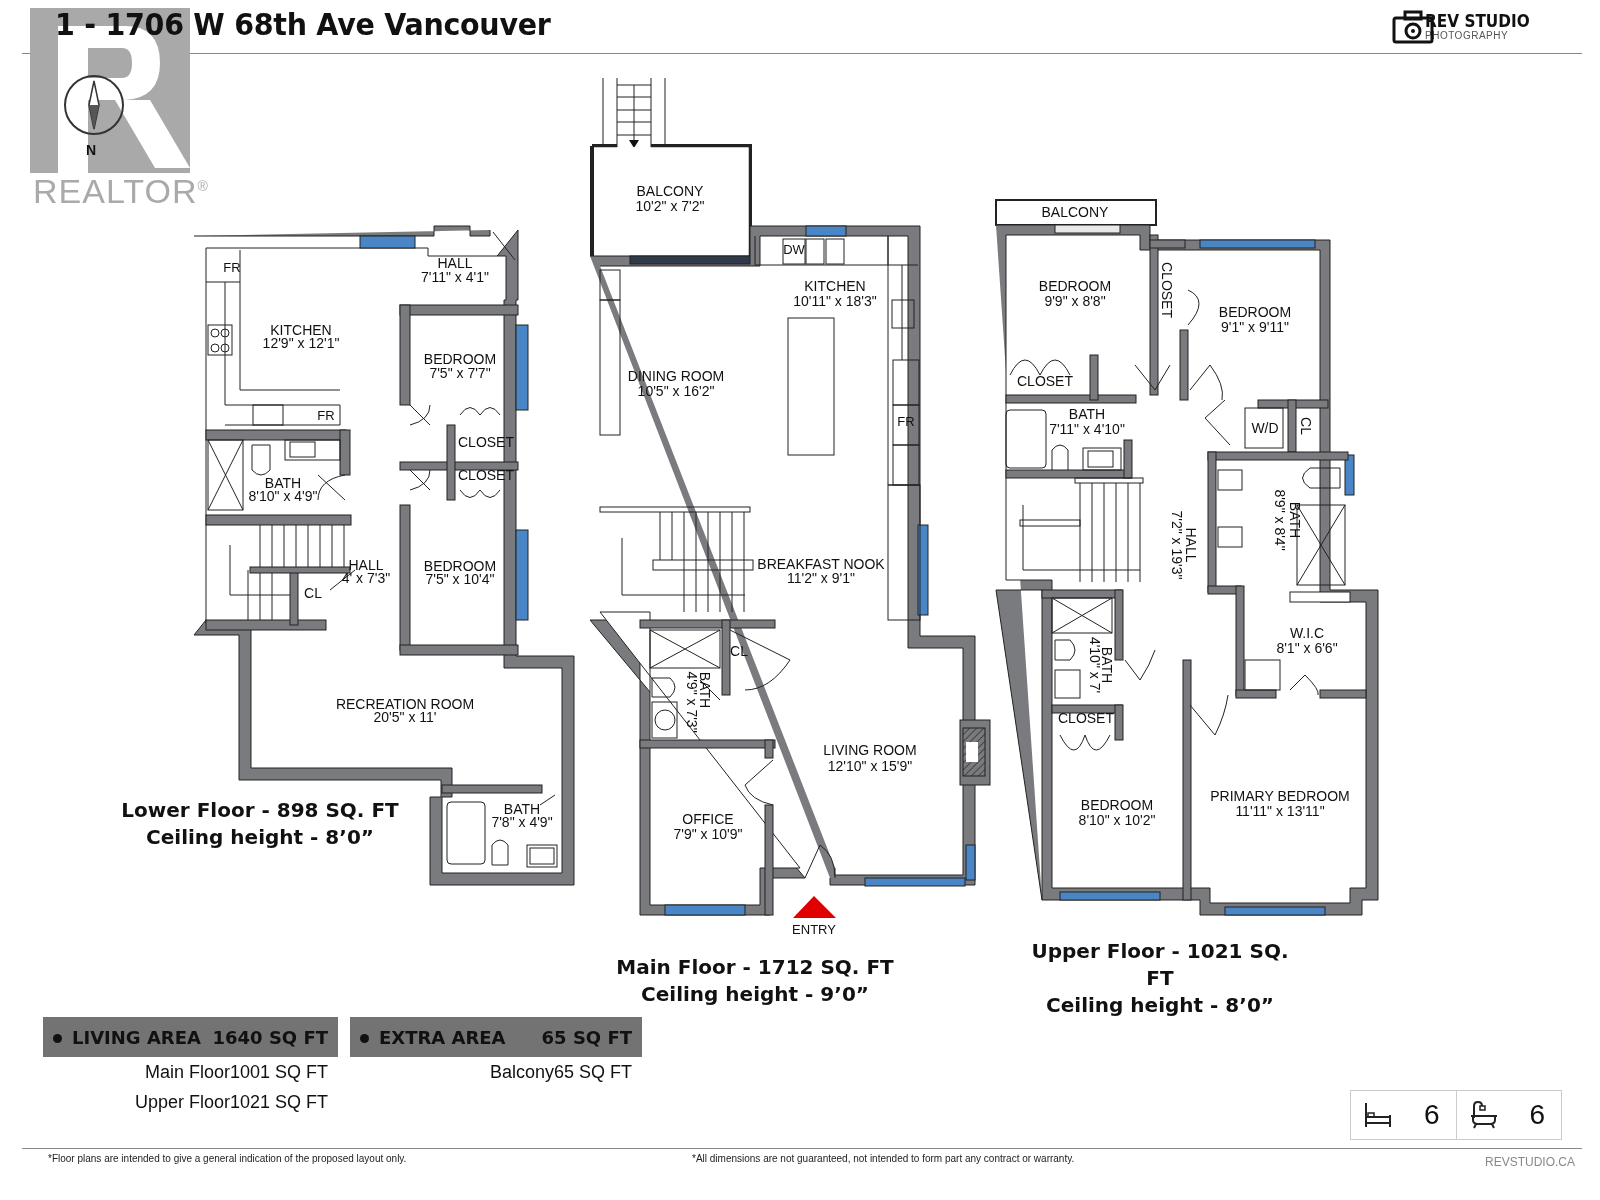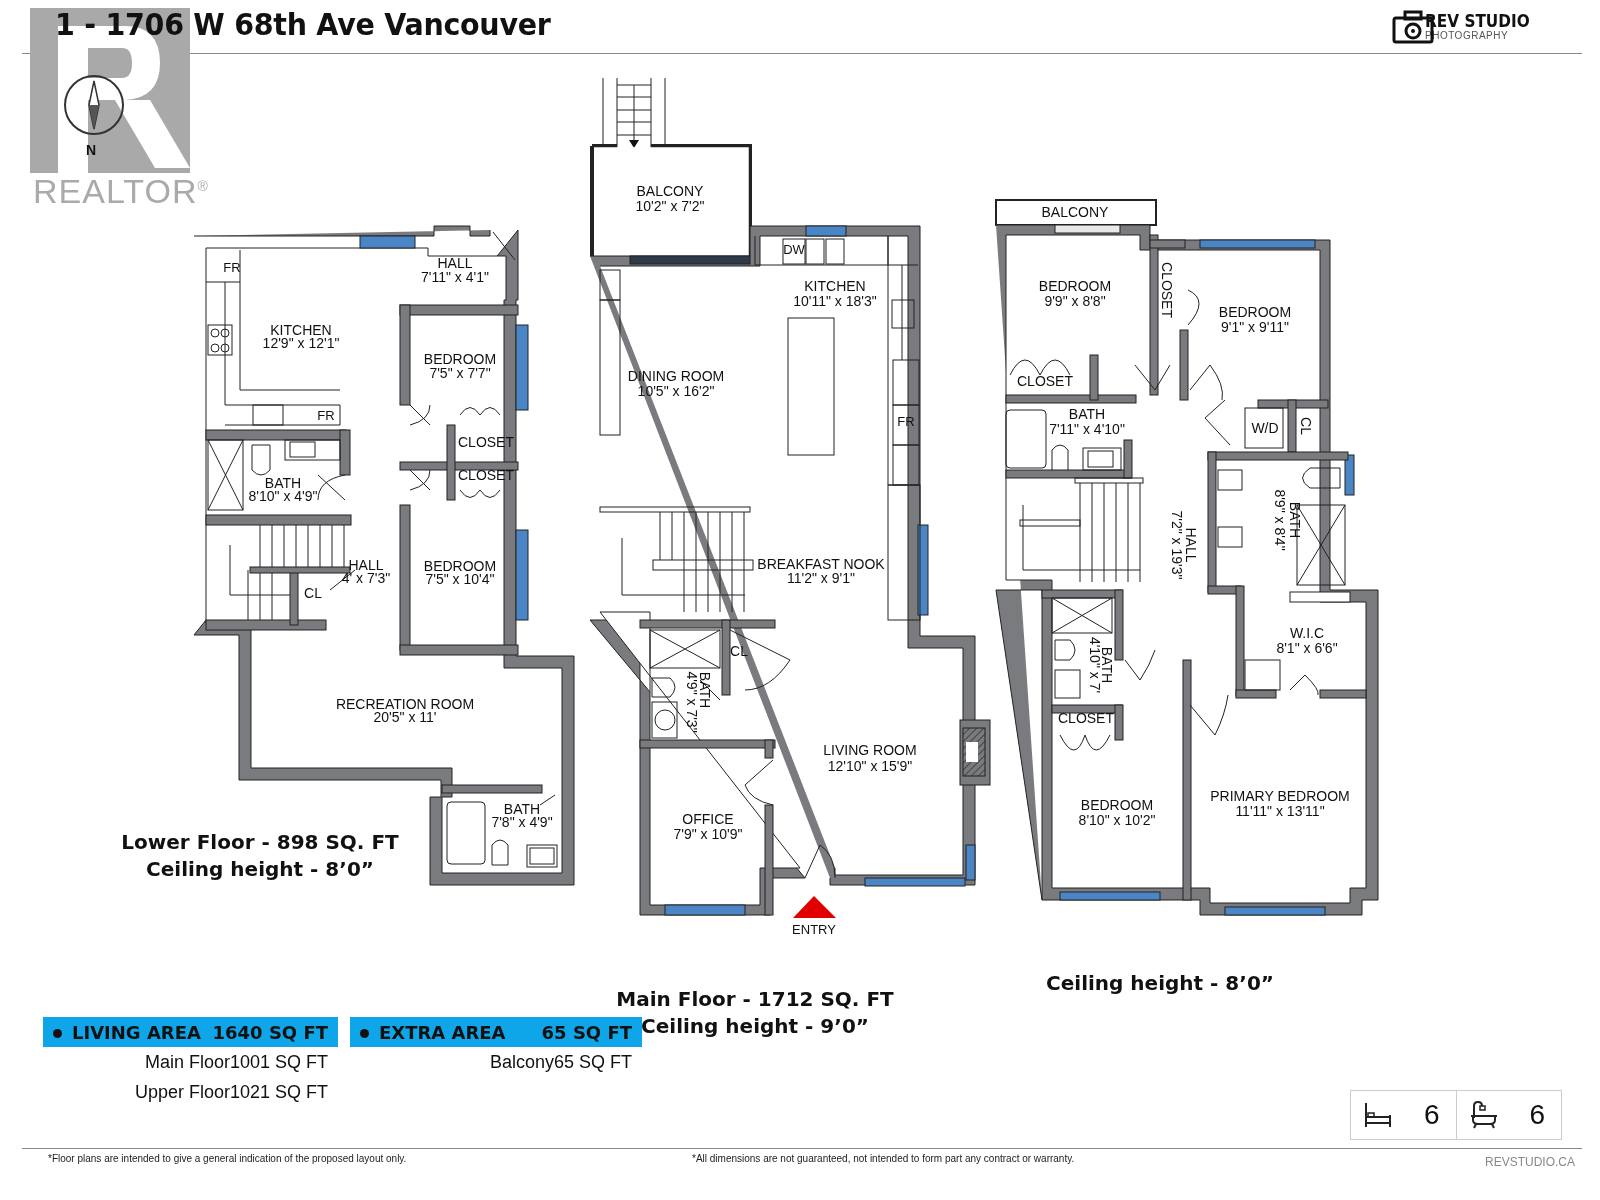--- a/index.html
+++ b/index.html
@@ -7,23 +7,23 @@
   .title{position:absolute;left:55px;top:6px;font-size:31px;font-weight:bold;letter-spacing:-0.3px;z-index:3;font-family:"DejaVu Sans",sans-serif;transform:scaleX(0.92);transform-origin:left top;}
   .top-rule{position:absolute;left:22px;top:53px;width:1560px;height:1px;background:#888;}
   .realtor-logo{position:absolute;left:30px;top:8px;width:170px;height:210px;z-index:1;}
   .realtor-text{position:absolute;left:33px;top:172px;font-size:34px;color:#aaa;letter-spacing:1px;z-index:1;}
   .realtor-text sup{font-size:14px;}
   .rev-logo{position:absolute;left:1425px;top:12px;display:flex;align-items:center;gap:6px;}
   .rev-name{font-size:18px;font-weight:bold;line-height:18px;font-family:"DejaVu Sans",sans-serif;transform:scaleX(0.85);transform-origin:left;}
   .rev-sub{font-size:10px;color:#555;letter-spacing:0.5px;}
   .plan{position:absolute;left:0;top:0;width:1600px;height:1000px;}
   .room-label{font-size:14px;font-family:"Liberation Sans",sans-serif;fill:#111;text-anchor:middle;}
-  .floor-caption{position:absolute;text-align:center;font-weight:bold;font-size:20px;line-height:27px;font-family:"DejaVu Sans",sans-serif;margin-top:32px;}
+  .floor-caption{position:absolute;text-align:center;font-weight:bold;font-size:20px;line-height:27px;font-family:"DejaVu Sans",sans-serif;}
   .area-table{position:absolute;top:1017px;}
-  .area-head{background:#0ea5e9;height:30px;display:flex;align-items:center;justify-content:space-between;padding:0 10px;font-weight:bold;font-size:18px;font-family:"DejaVu Sans",sans-serif;}
+  .area-head{background:#737373;height:40px;display:flex;align-items:center;justify-content:space-between;padding:0 10px;font-weight:bold;font-size:18px;font-family:"DejaVu Sans",sans-serif;}
   .area-head .dot{display:inline-block;width:9px;height:9px;background:#111;border-radius:50%;margin-right:10px;vertical-align:middle;}
   .area-row{display:flex;justify-content:flex-end;padding:0 10px;font-size:18px;height:30px;align-items:center;}
   .bottom-rule{position:absolute;left:22px;top:1148px;width:1560px;height:1px;background:#888;}
   .disclaimer{position:absolute;top:1153px;font-size:10px;color:#222;}
   .revsite{position:absolute;left:1485px;top:1155px;font-size:12px;color:#888;}
   .counts{position:absolute;left:1350px;top:1090px;width:210px;height:48px;border:1px solid #ccc;display:flex;}
   .count-cell{flex:1;display:flex;align-items:center;justify-content:space-between;padding:0 16px 0 12px;border-right:1px solid #ccc;font-size:28px;}
   .count-cell:last-child{border-right:none;}
 </style>
 </head>
@@ -361,20 +361,21 @@
 
 <div class="floor-caption" style="left:120px;top:797px;width:280px;">
   <div>Lower Floor - 898 SQ. FT</div>
   <div>Ceiling height - 8’0”</div>
 </div>
 <div class="floor-caption" style="left:615px;top:954px;width:280px;">
   <div>Main Floor - 1712 SQ. FT</div>
   <div>Ceiling height - 9’0”</div>
 </div>
 <div class="floor-caption" style="left:1020px;top:938px;width:280px;">
+  <div>Upper Floor - 1021 SQ. FT</div>
   <div>Ceiling height - 8’0”</div>
 </div>
 
 <div class="area-table" style="left:43px;width:295px;">
   <div class="area-head">
     <span><span class="dot"></span><span>LIVING AREA</span></span>
     <span>1640 SQ FT</span>
   </div>
   <div class="area-row">
       <span>Main Floor</span>

